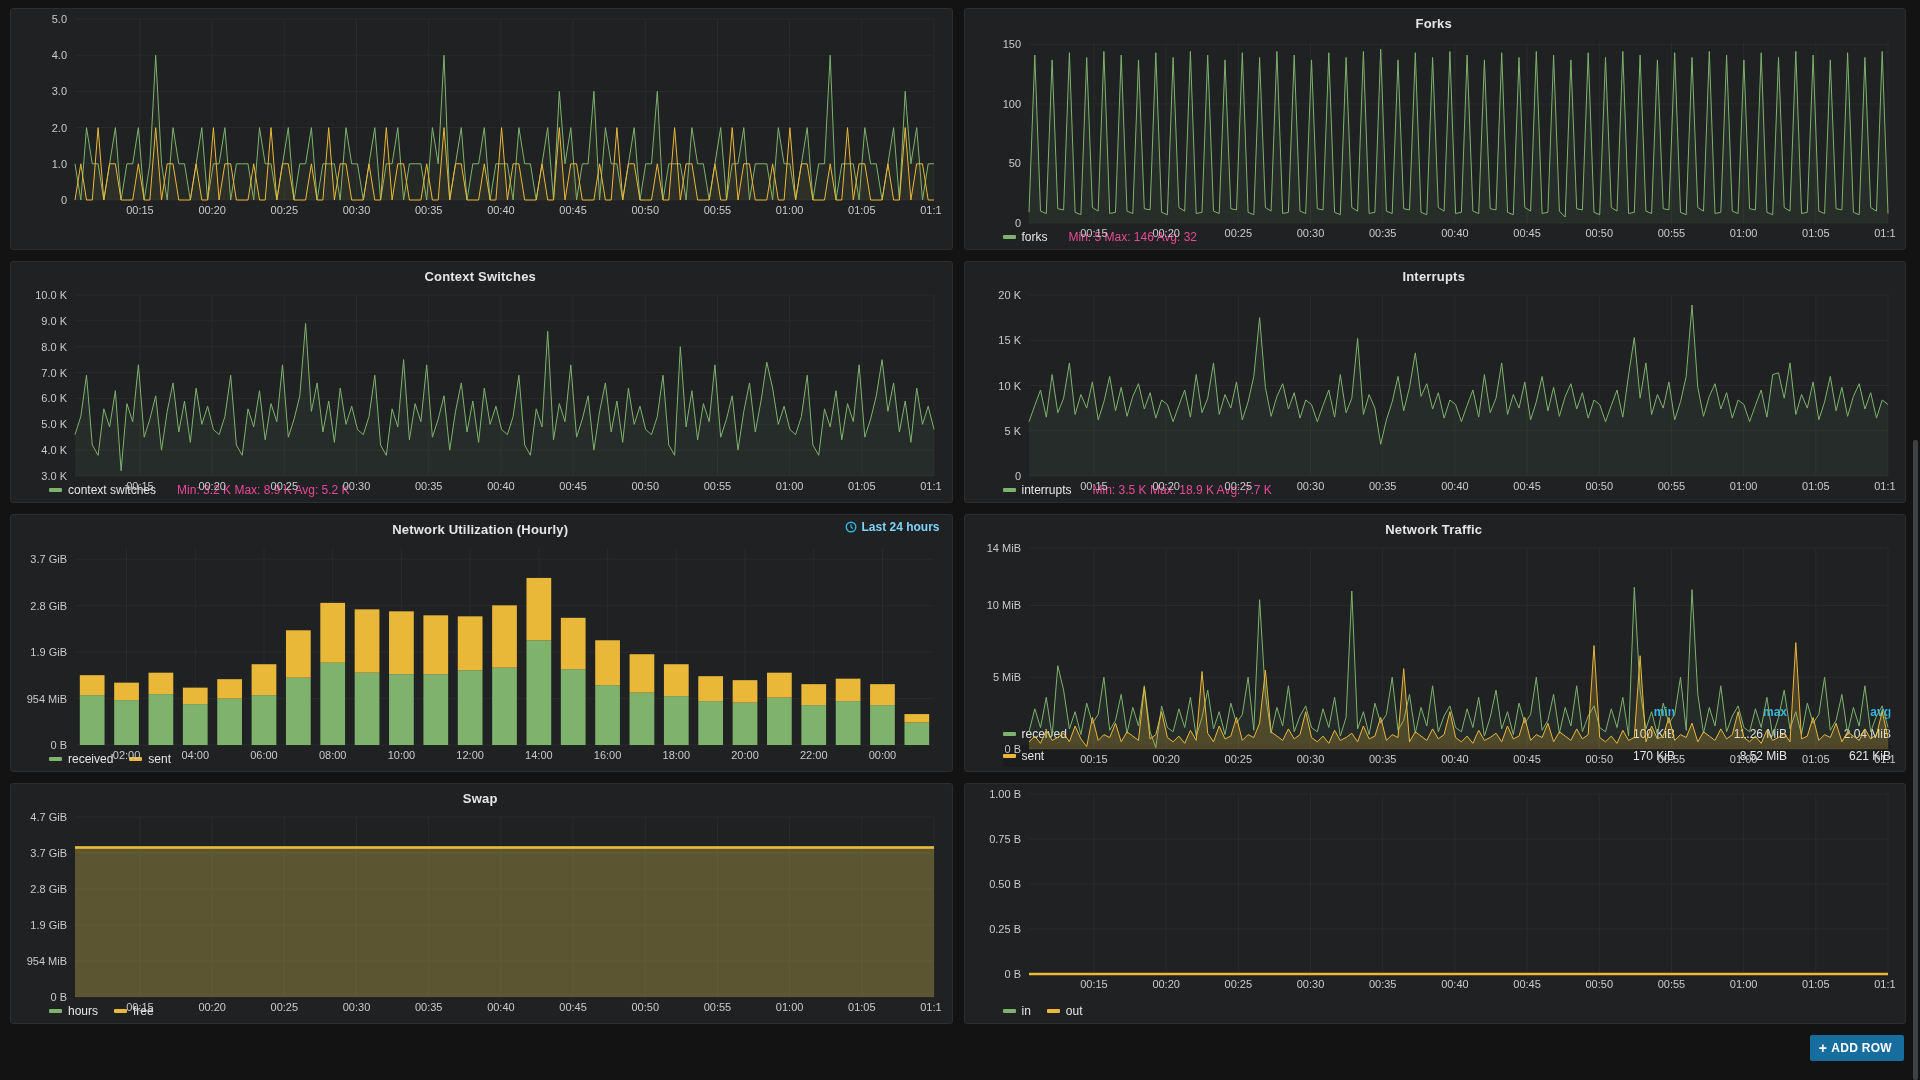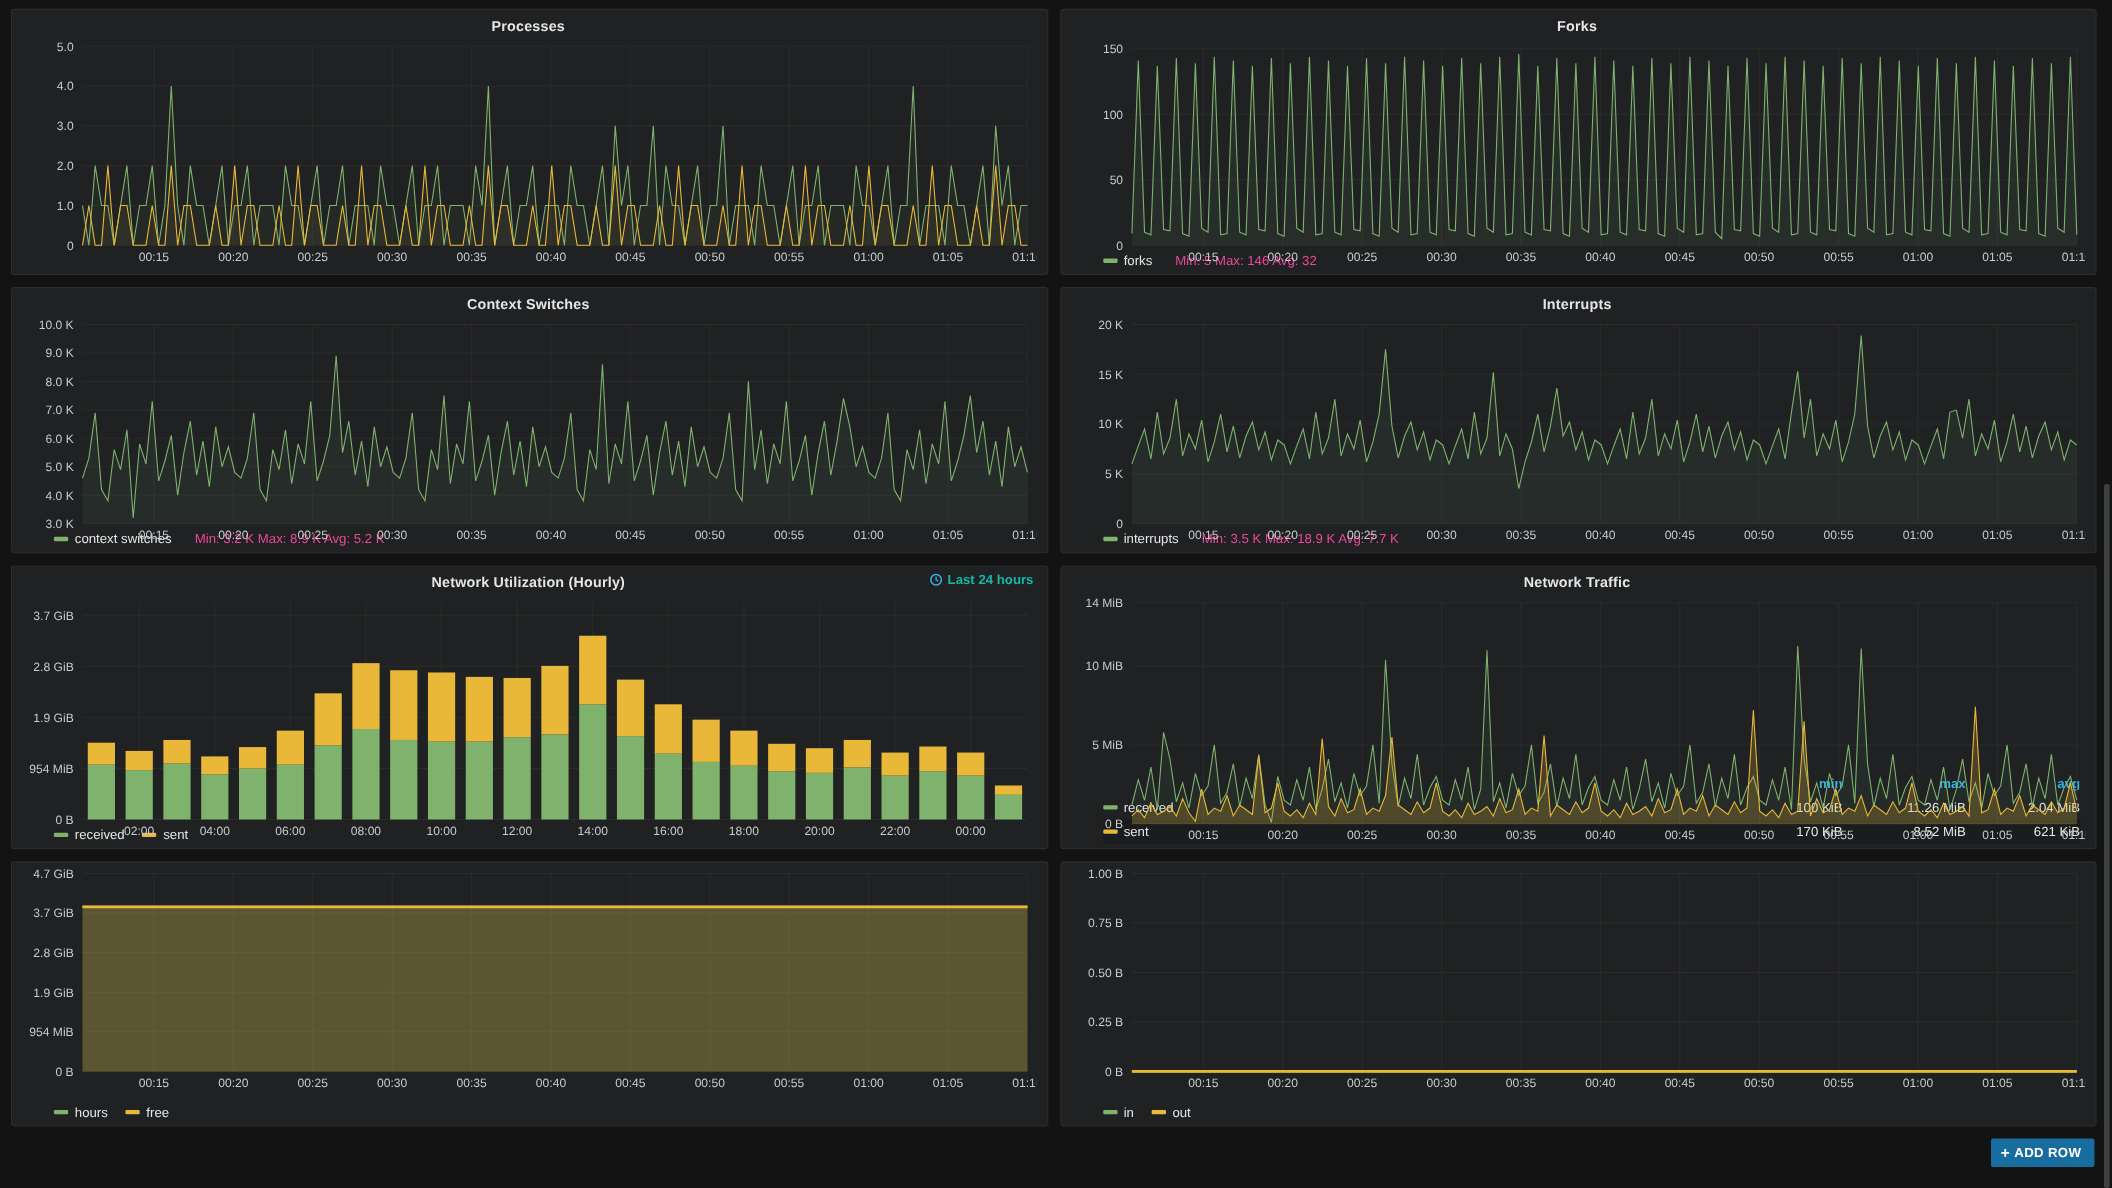--- a/index.html
+++ b/index.html
@@ -23,21 +23,21 @@
     border-radius:3px;
     display:flex; flex-direction:column;
     padding:3px 10px 4px 8px;
     min-width:0; min-height:0;
   }
   .ph { position:relative; height:23px; display:flex; align-items:center; justify-content:center; flex:none; }
   .pt { margin:0; font-size:13px; font-weight:bold; color:#e6e6e6; cursor:pointer; letter-spacing:.2px; }
   .badge {
     position:absolute; right:2px; top:2px;
     display:inline-flex; align-items:center; gap:4px;
-    color:#14b8a6; font-size:12px; font-weight:bold; cursor:pointer;
+    color:#7dd3fc; font-size:12px; font-weight:bold; cursor:pointer;
   }
   .chart { flex:1 1 auto; min-height:0; position:relative; }
   .chart svg { display:block; }
   svg text { font-family:"Liberation Sans", sans-serif; font-size:11px; }
   .legend { flex:none; padding:3px 0 1px 30px; font-size:12px; color:#e6e6e6; }
   .legend .li { display:inline-flex; align-items:center; margin-right:16px; cursor:pointer; }
   .legend .sw { width:13px; height:4px; border-radius:1px; margin-right:6px; display:inline-block; }
   .legend .ls { margin-left:21px; color:#ec4899; }
   
   .legend.tbl { padding:0 4px 0 30px; }
@@ -60,23 +60,20 @@
     position:fixed; right:2px; top:440px; bottom:0; width:5px;
     background:#3e4143; border-radius:2px;
   }
 </style>
 </head>
 <body>
 
 <div class="dash">
 
   <div class="panel">
-    <div class="ph">
-      <h2 class="pt">Processes</h2>
-    </div>
     <div class="chart">
         <svg width="923" height="206">
           <line x1="56" x2="915" y1="188" y2="188" stroke="#2b2b2b"></line>
           <text x="48" y="192" text-anchor="end" fill="#c9cacb">0</text>
           <line x1="56" x2="915" y1="151.8" y2="151.8" stroke="#2b2b2b"></line>
           <text x="48" y="155.8" text-anchor="end" fill="#c9cacb">1.0</text>
           <line x1="56" x2="915" y1="115.6" y2="115.6" stroke="#2b2b2b"></line>
           <text x="48" y="119.6" text-anchor="end" fill="#c9cacb">2.0</text>
           <line x1="56" x2="915" y1="79.4" y2="79.4" stroke="#2b2b2b"></line>
           <text x="48" y="83.4" text-anchor="end" fill="#c9cacb">3.0</text>
@@ -447,20 +444,23 @@
             <span>sent</span>
           </span>
           <span class="lt-cell">170 KiB</span>
           <span class="lt-cell">8.52 MiB</span>
           <span class="lt-cell">621 KiB</span>
         </div>
       </div>
   </div>
 
   <div class="panel">
+    <div class="ph">
+      <h2 class="pt">Swap</h2>
+    </div>
     <div class="chart">
         <svg width="923" height="205">
           <line x1="56" x2="915" y1="187" y2="187" stroke="#2b2b2b"></line>
           <text x="48" y="191" text-anchor="end" fill="#c9cacb">0 B</text>
           <line x1="56" x2="915" y1="151.0007730962505" y2="151.0007730962505" stroke="#2b2b2b"></line>
           <text x="48" y="155.0007730962505" text-anchor="end" fill="#c9cacb">954 MiB</text>
           <line x1="56" x2="915" y1="115.00154619250097" y2="115.00154619250097" stroke="#2b2b2b"></line>
           <text x="48" y="119.00154619250097" text-anchor="end" fill="#c9cacb">1.9 GiB</text>
           <line x1="56" x2="915" y1="78.99845380749903" y2="78.99845380749903" stroke="#2b2b2b"></line>
           <text x="48" y="82.99845380749903" text-anchor="end" fill="#c9cacb">2.8 GiB</text>

